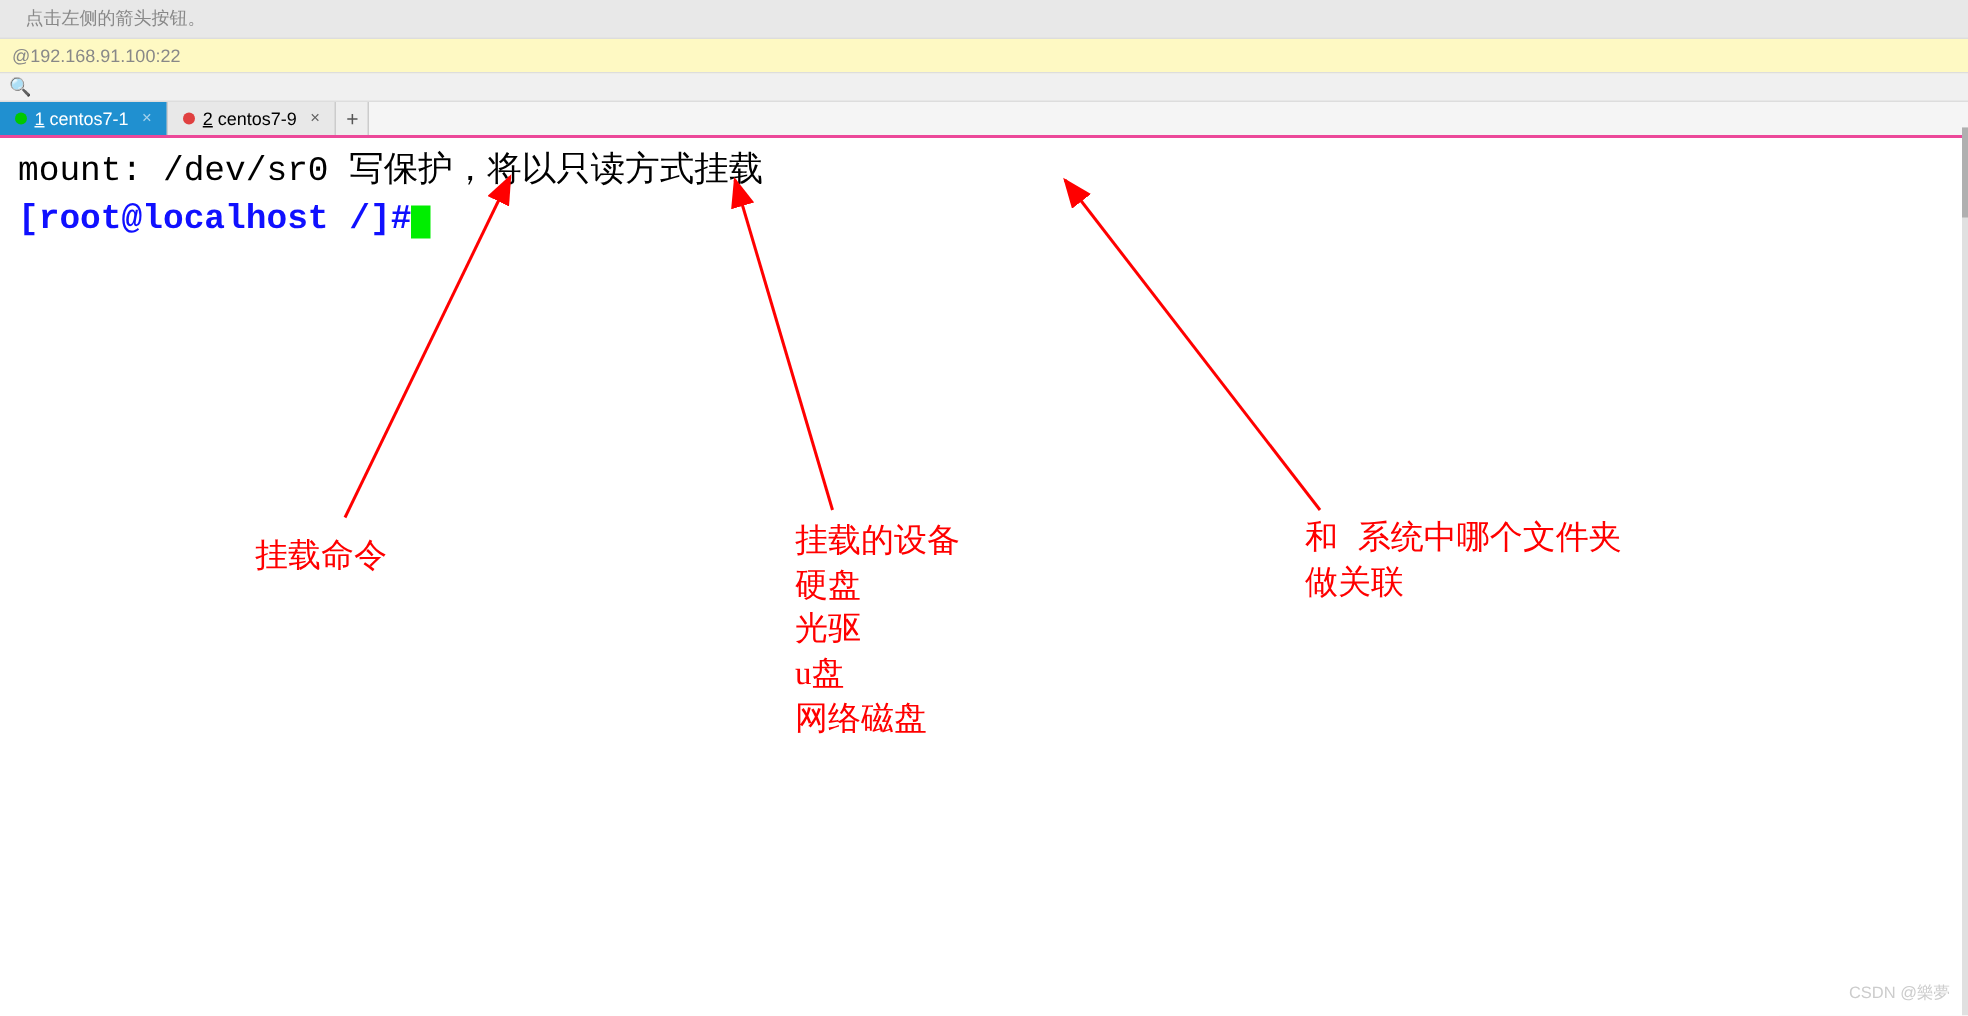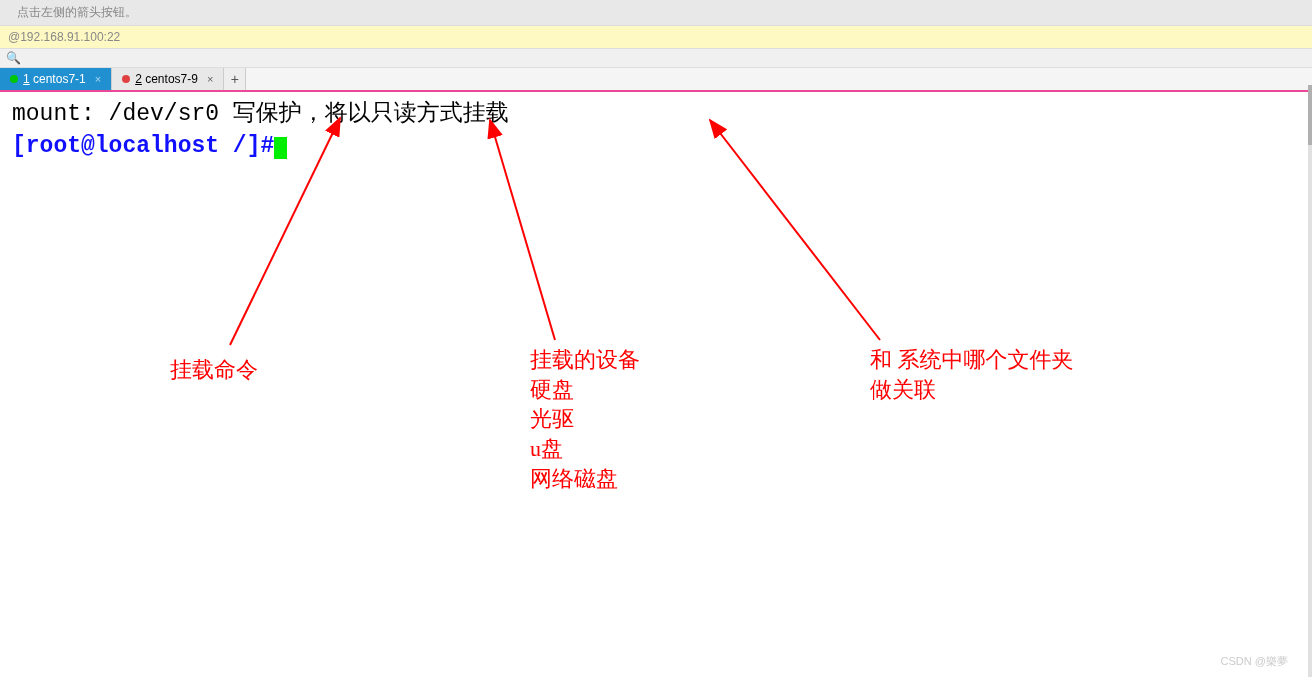--- a/index.html
+++ b/index.html
@@ -131,21 +131,21 @@
       font-weight: normal;
       line-height: 1.35;
     }
     .arrow-svg {
       position: absolute;
       pointer-events: none;
     }
     .watermark {
       position: absolute;
       bottom: 8px;
-      right: 24px;
+      right: 12px;
       font-size: 11px;
       color: #ccc;
     }
     .side-scroll {
       position: absolute;
       right: 0;
       top: 85px;
       bottom: 0;
       width: 4px;
       background: #e0e0e0;
@@ -198,20 +198,20 @@
   <line x1="555" y1="340" x2="490" y2="120" stroke="#ff0000" stroke-width="2" marker-end="url(#arrowhead)"></line>
   <line x1="880" y1="340" x2="710" y2="120" stroke="#ff0000" stroke-width="2" marker-end="url(#arrowhead)"></line>
 </svg>
 
 <div class="annotation" style="left:170px;top:355px;">挂载命令</div>
 <div class="annotation" style="left:530px;top:345px;white-space:pre;">挂载的设备
 硬盘
 光驱
 u盘
 网络磁盘</div>
-<div class="annotation" style="left:870px;top:345px;white-space:pre;">和 系统中哪个文件夹
+<div class="annotation" style="left:870px;top:345px;white-space:pre;font-family:Liberation Mono, monospace;">和 系统中哪个文件夹
 做关联</div>
 
 <div class="side-scroll">
   <div class="side-handle"></div>
 </div>
 
 <div class="watermark">CSDN @樂夢</div>
 
 </body></html>

